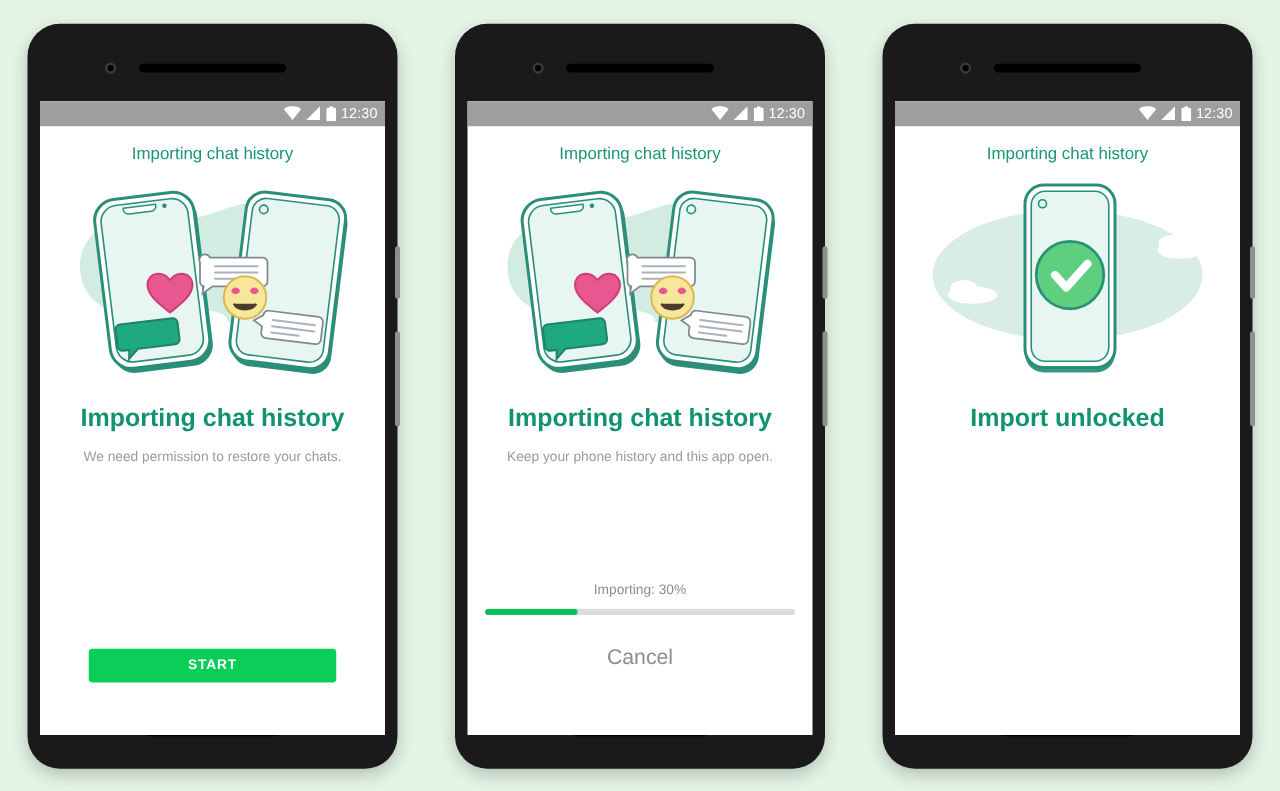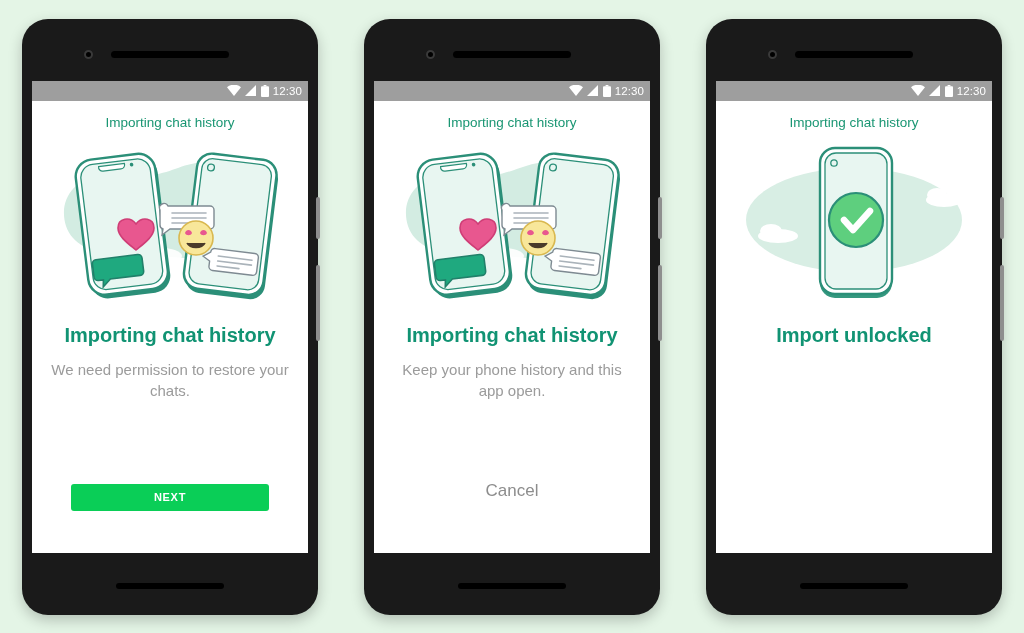--- a/index.html
+++ b/index.html
@@ -17,21 +17,21 @@
     align-items: center;
     gap: 46px;
   }
 
   
   .phone {
     position: relative;
     width: 296px; height: 596px;
     background: #1a1a1a;
     border-radius: 26px;
-    padding: 62px 10px 62px 10px;
+    padding: 62px 10px 27px 10px;
     box-shadow: 0 5px 14px rgba(0,0,0,0.22);
     flex: 0 0 auto;
   }
   .btn-power, .btn-vol {
     position: absolute;
     right: -2px;
     width: 4px;
     background: #8e8e8e;
     border-radius: 2px;
   }
@@ -107,21 +107,21 @@
     text-align: center;
     color: #119373;
     font-size: 20px;
     font-weight: bold;
     margin-top: 14px;
     flex: 0 0 auto;
   }
   .sub {
     text-align: center;
     color: #9b9b9b;
-    font-size: 15px;
+    font-size: 11px;
     line-height: 1.45;
     padding: 12px 18px 0 18px;
     flex: 0 0 auto;
   }
   .sub-strong {
     text-align: center;
     color: #4a4a4a;
     font-size: 11px;
     font-weight: bold;
     line-height: 1.45;
@@ -244,21 +244,21 @@
           <path d="M153 95c1-4 6-4 7 0-1 3-6 3-7 0zM168 95c1-4 6-4 7 0-1 3-6 3-7 0z" fill="#e8578f"></path>
           <path d="M155 105c3 6 15 6 18 0z" fill="#4a3b2a"></path>
           <path d="M155 105c3 6 15 6 18 0" fill="none" stroke="#4a3b2a" stroke-width="1.6" stroke-linejoin="round"></path>
         </svg>
       </div>
 
       <div class="headline">Importing chat history</div>
       <div class="sub">We need permission to restore your chats.</div>
 
       <div class="spacer"></div>
-      <button class="cta">NEXT</button>
+      <button class="cta">START</button>
     </div>
   </div>
 
   <div class="phone">
     <div class="front-cam"></div>
     <div class="earpiece"></div>
     <div class="btn-power"></div>
     <div class="btn-vol"></div>
     <div class="bottom-speaker"></div>
 
@@ -318,20 +318,26 @@
           <path d="M155 105c3 6 15 6 18 0z" fill="#4a3b2a"></path>
           <path d="M155 105c3 6 15 6 18 0" fill="none" stroke="#4a3b2a" stroke-width="1.6" stroke-linejoin="round"></path>
         </svg>
       </div>
 
       <div class="headline">Importing chat history</div>
       <div class="sub">Keep your phone history and this app open.</div>
 
       <div class="spacer"></div>
 
+      <div class="progress-wrap">
+        <div class="progress-label">Importing: 30%</div>
+        <div class="progress-track">
+          <div class="progress-fill" id="pfill" style="width: 30%;"></div>
+        </div>
+      </div>
       <button class="cancel-link">Cancel</button>
     </div>
   </div>
 
   <div class="phone">
     <div class="front-cam"></div>
     <div class="earpiece"></div>
     <div class="btn-power"></div>
     <div class="btn-vol"></div>
     <div class="bottom-speaker"></div>

